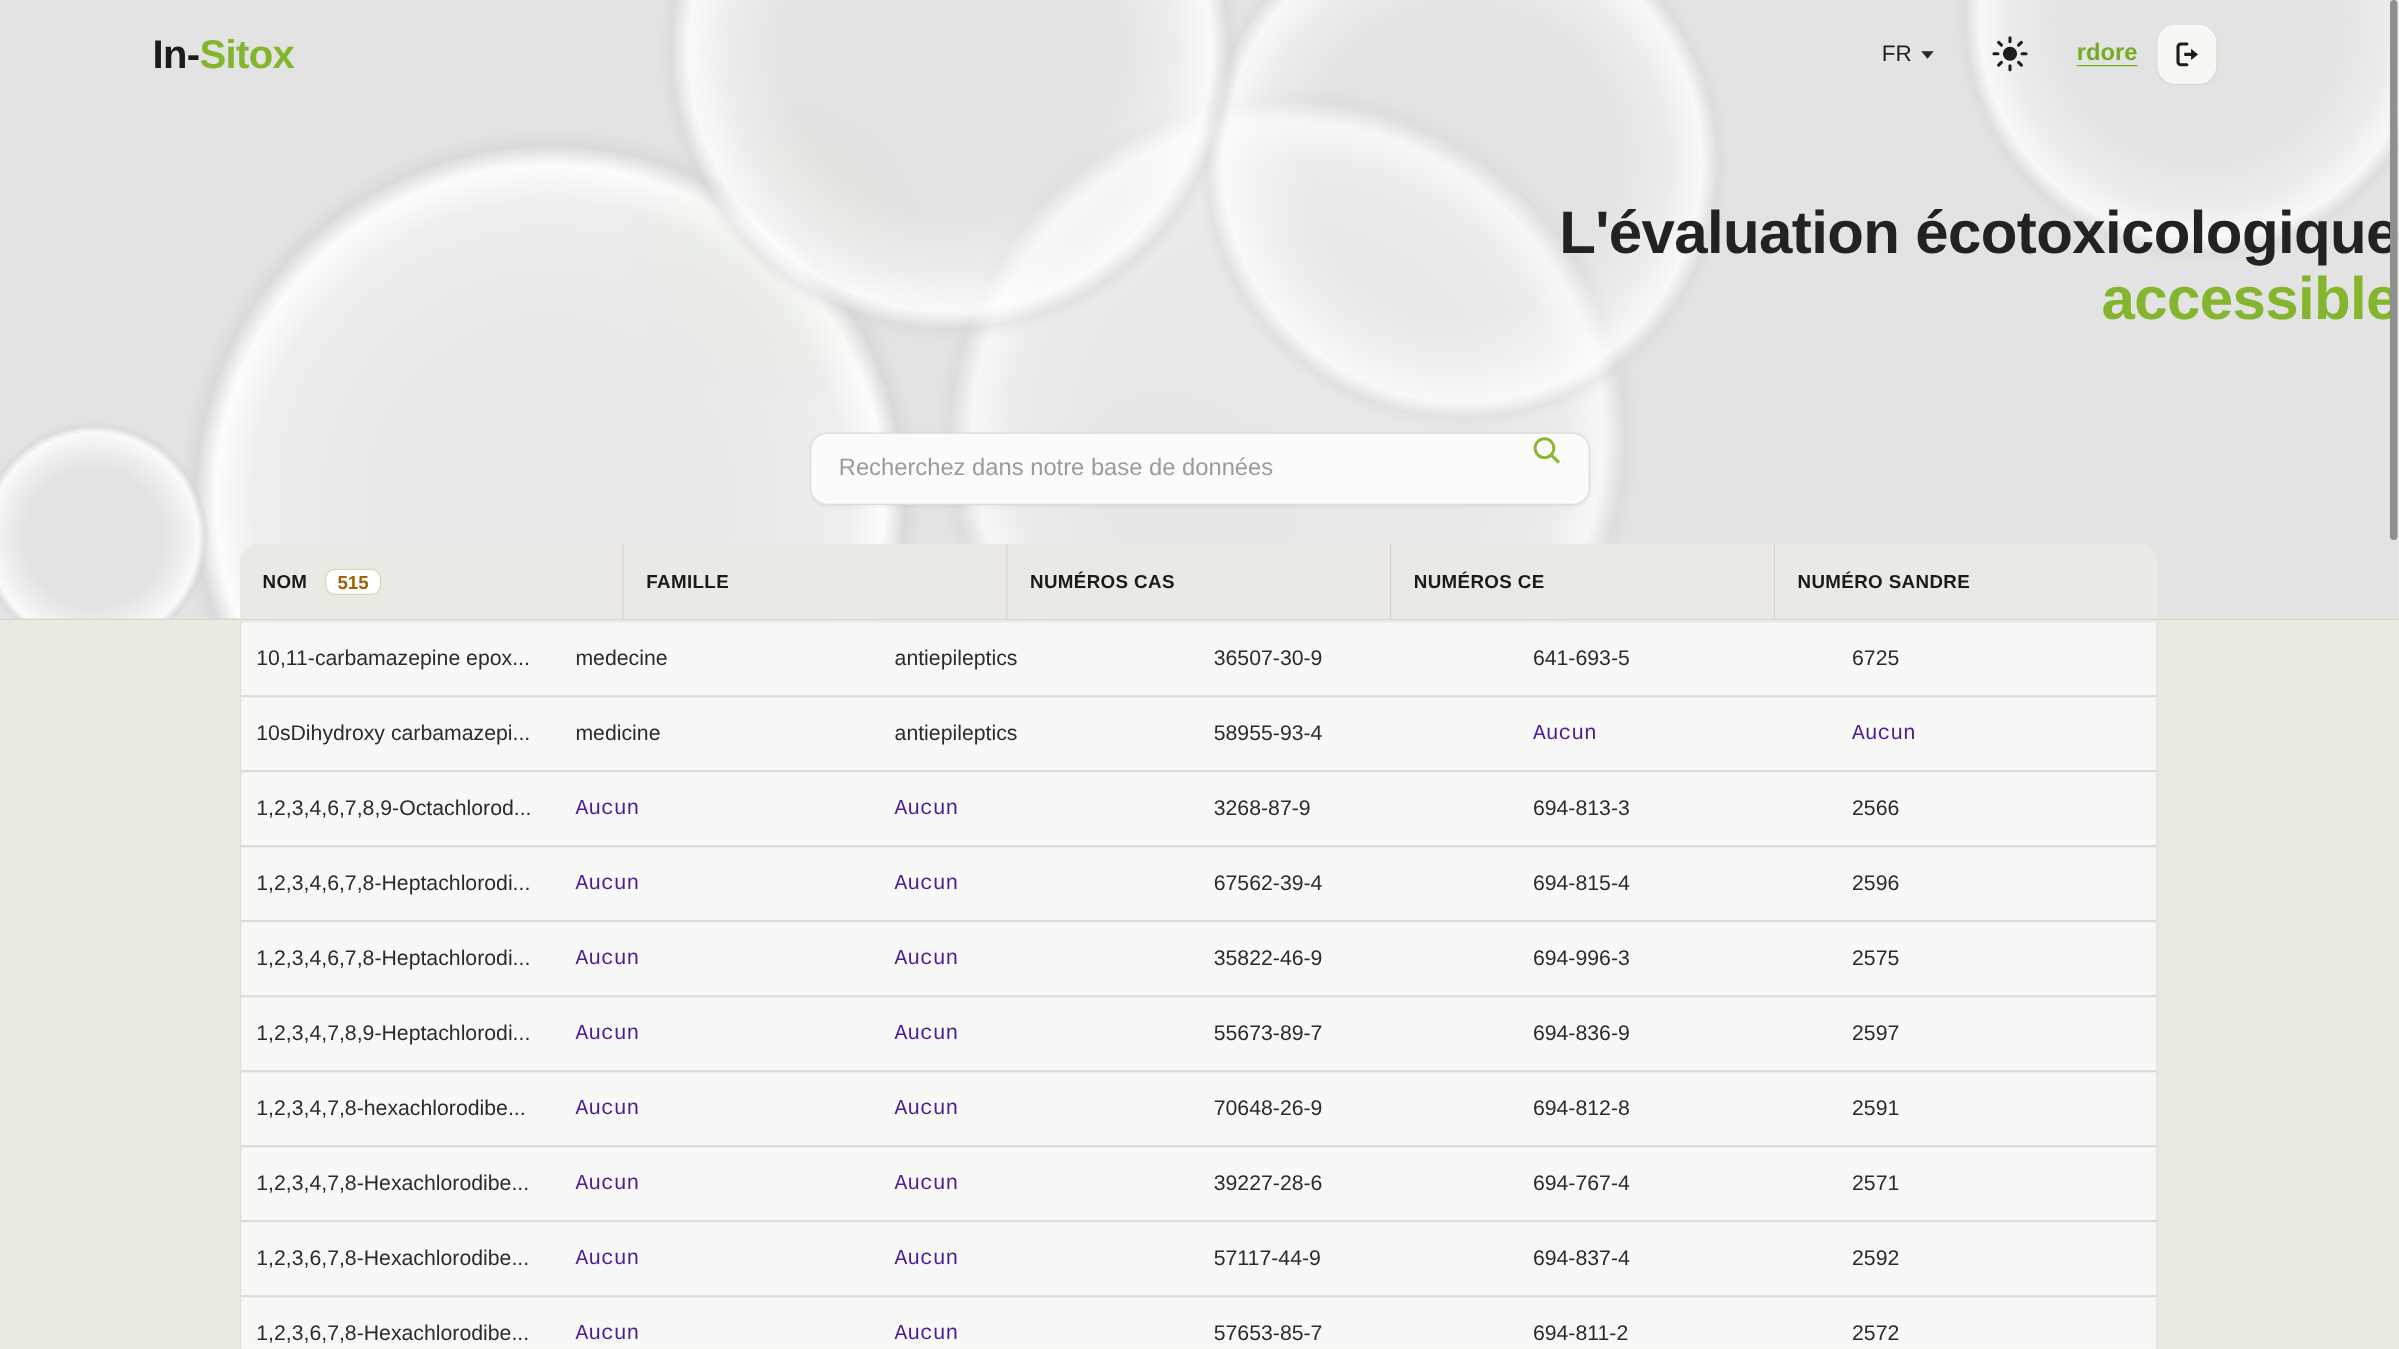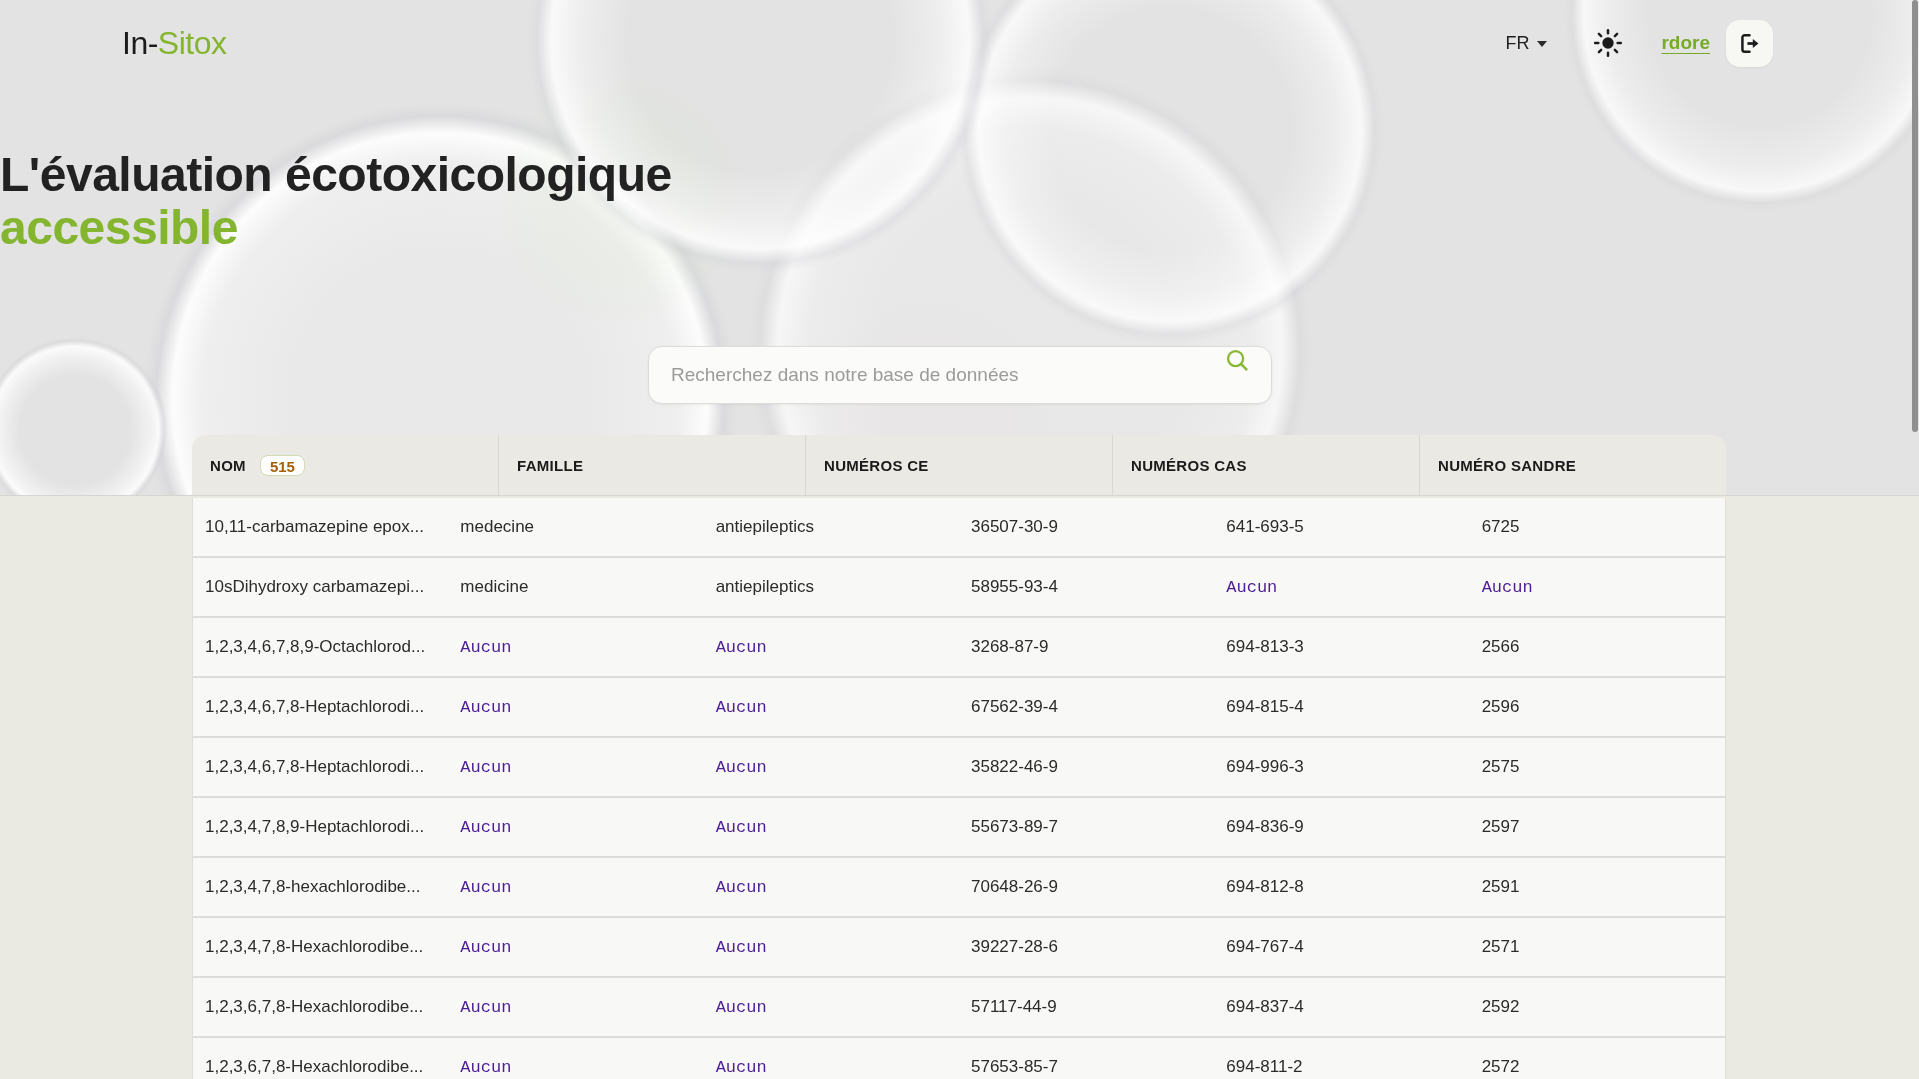--- a/index.html
+++ b/index.html
@@ -26,21 +26,21 @@
       #e3e3e3;
     border-bottom:1px solid #d6d6d1;
   }
 
   
   .topbar{
     position:absolute;left:0;top:0;width:1919px;height:86px;
     display:flex;align-items:center;
     padding:0 146px 0 122px;box-sizing:border-box;
   }
-  .brand{font-size:32px;font-weight:400;letter-spacing:-.5px;cursor:pointer;white-space:nowrap;}
+  .brand{font-size:32px;font-weight:700;letter-spacing:-.5px;cursor:pointer;white-space:nowrap;}
   .brand .dark{color:#1c1c1c;}
   .brand .green{color:#84b52e;}
   .top-spacer{flex:1;}
   .lang{
     display:flex;align-items:center;gap:8px;cursor:pointer;
     font-size:18px;color:#1f1f1f;font-weight:500;margin-right:46px;
   }
   .caret{width:0;height:0;border-left:5px solid transparent;border-right:5px solid transparent;border-top:6px solid #2a2a2a;margin-top:2px;}
   .icon-btn{background:none;border:none;padding:0;cursor:pointer;display:flex;align-items:center;margin-right:38px;}
   .user-link{
@@ -48,21 +48,21 @@
     text-underline-offset:4px;margin-right:16px;cursor:pointer;
   }
   .logout-btn{
     width:47px;height:47px;border:none;border-radius:14px;background:#f7f7f4;
     display:flex;align-items:center;justify-content:center;cursor:pointer;
     box-shadow:0 1px 2px rgba(0,0,0,.05);
   }
 
   
   .hero-title{
-    position:absolute;left:0;top:148px;width:1919px;text-align:left;
+    position:absolute;left:0;top:160px;width:1919px;text-align:right;
     font-size:48px;line-height:53px;font-weight:700;color:#222;letter-spacing:-.5px;
   }
   .hero-title .line2{color:#84b52e;}
   .search-wrap{
     position:absolute;left:648px;top:346px;width:624px;height:58px;
     background:#fbfbfa;border:1px solid #dcdcda;border-radius:14px;
     box-sizing:border-box;display:flex;align-items:flex-start;
     box-shadow:0 1px 3px rgba(0,0,0,.05);
   }
   .search-input{
@@ -161,24 +161,24 @@
   <div class="table">
     <div class="thead">
         <div class="hcell">
           <span>NOM</span>
           <span class="badge">515</span>
         </div>
         <div class="hcell">
           <span>FAMILLE</span>
         </div>
         <div class="hcell">
+          <span>NUMÉROS CAS</span>
+        </div>
+        <div class="hcell">
           <span>NUMÉROS CE</span>
-        </div>
-        <div class="hcell">
-          <span>NUMÉROS CAS</span>
         </div>
         <div class="hcell">
           <span>NUMÉRO SANDRE</span>
         </div>
       </div>
     <div class="tbody">
         <div class="trow">
           <div class="tcell">10,11-carbamazepine epox...</div>
           <div class="tcell">medecine</div>
           <div class="tcell">antiepileptics</div>

